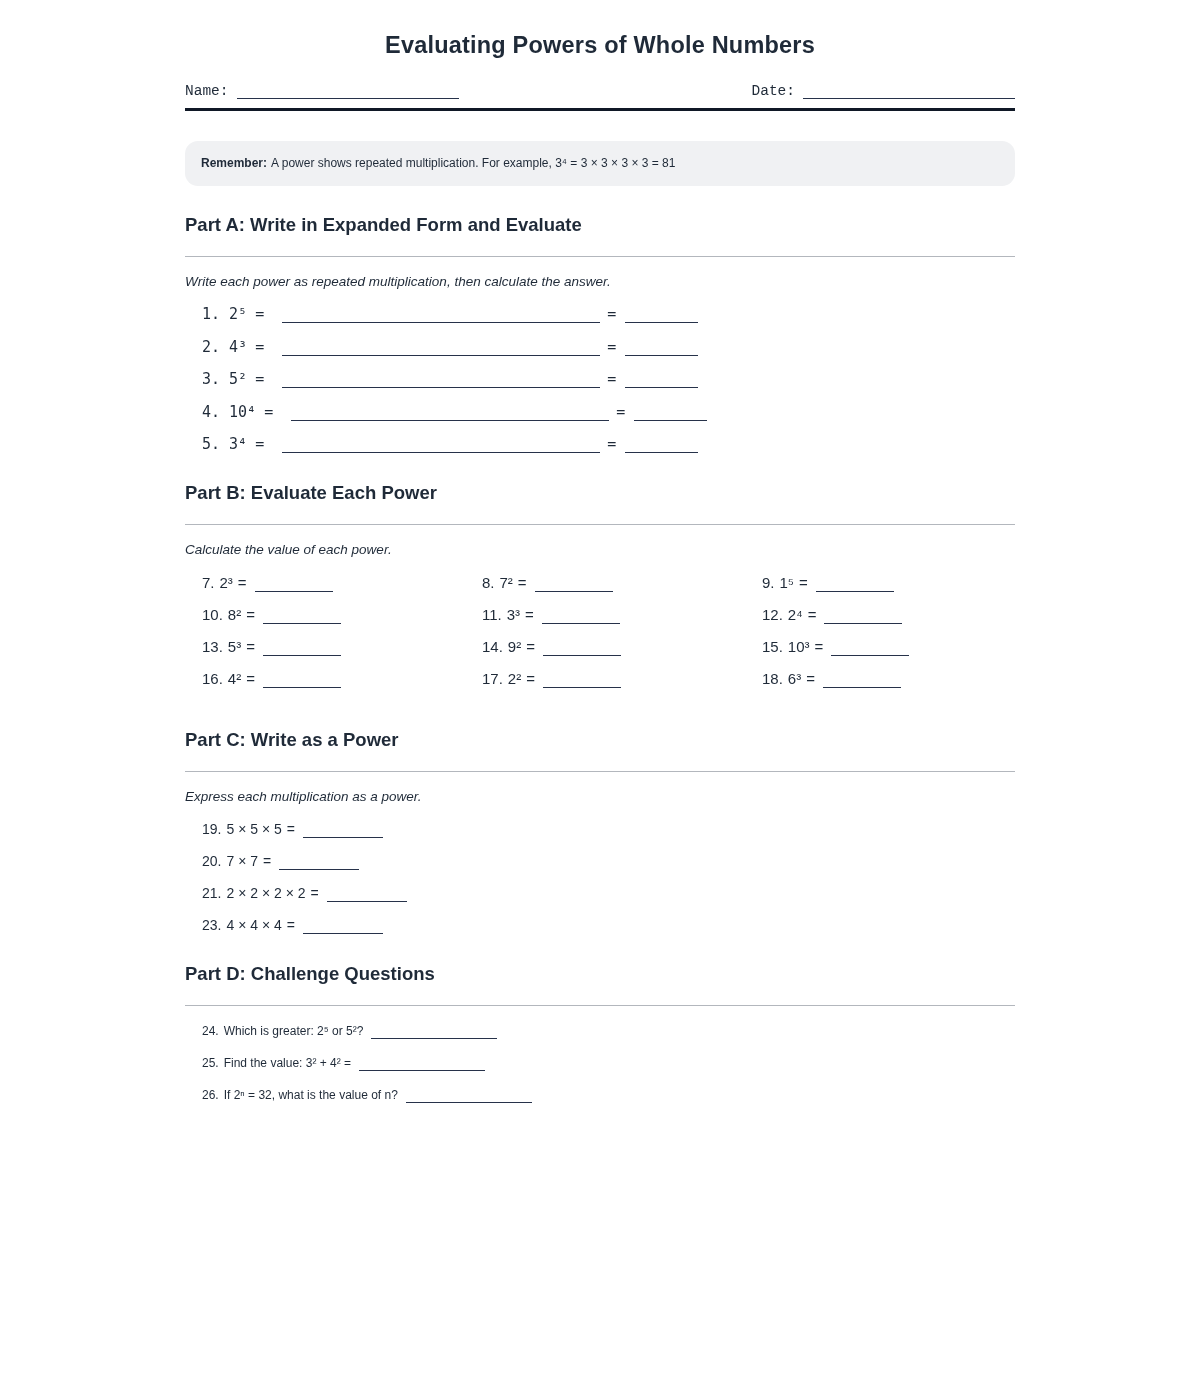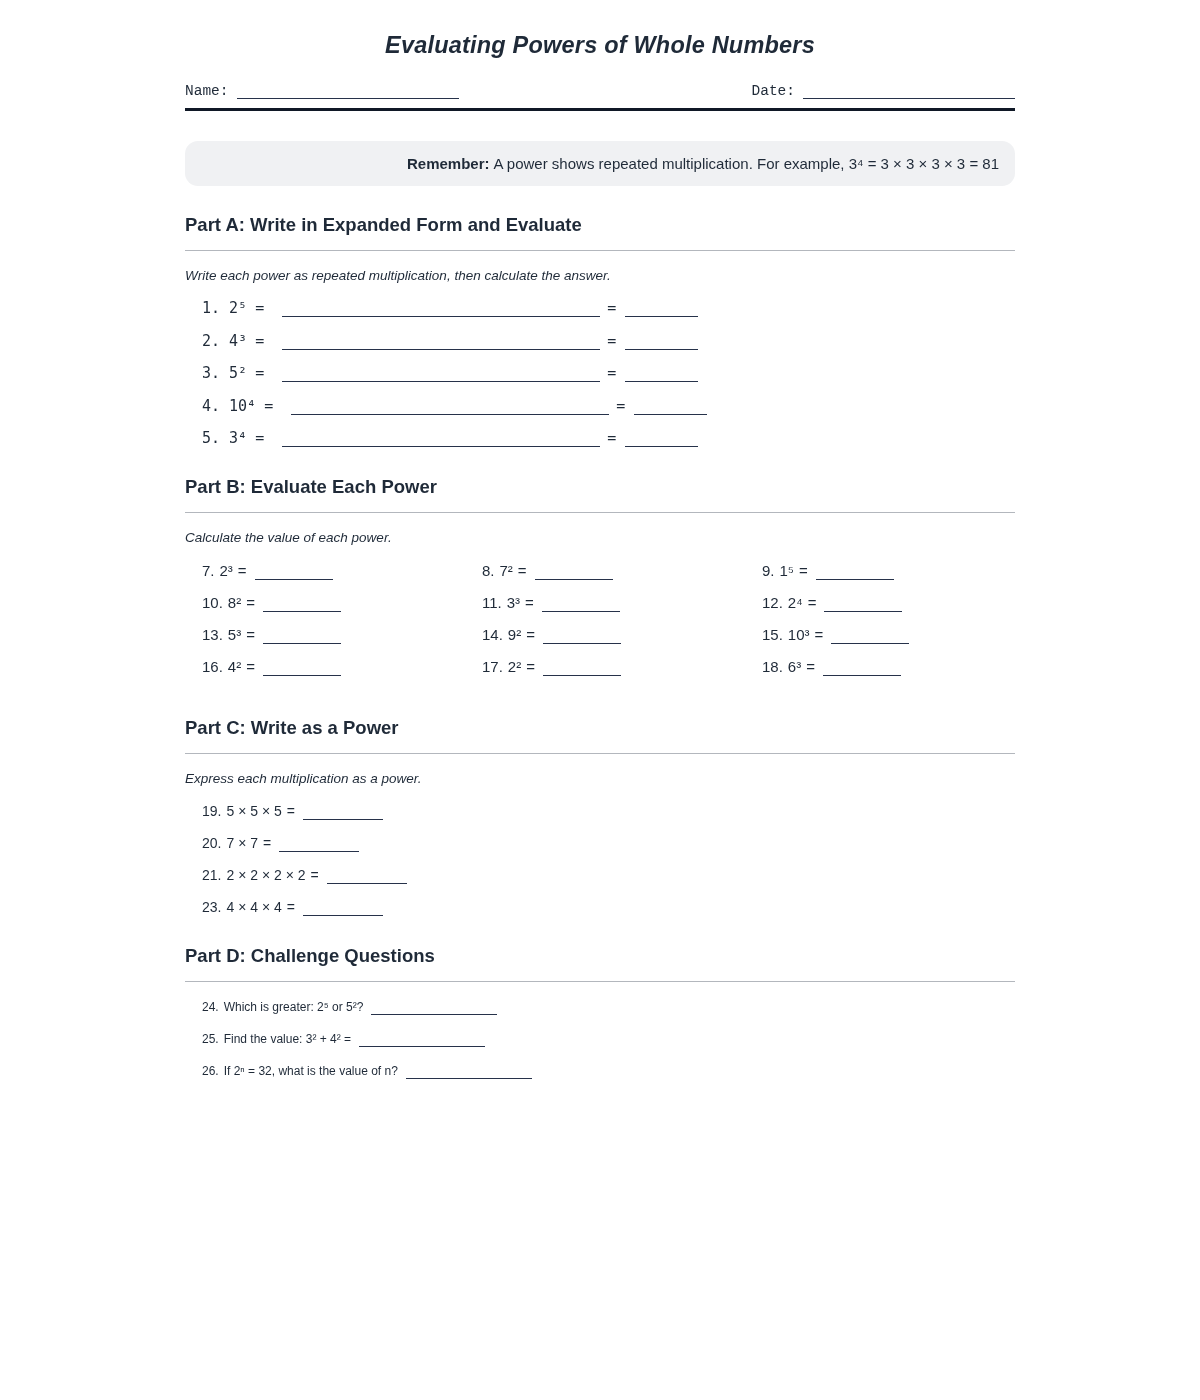--- a/index.html
+++ b/index.html
@@ -11,21 +11,20 @@
   .page {
     width: 830px;
     margin: 0 auto;
     padding-top: 32px;
   }
   .title {
     text-align: center;
     font-size: 23.5px;
     font-weight: bold;
     letter-spacing: 0.2px;
-    font-style: italic;
   }
   .name-date-row {
     display: flex;
     justify-content: space-between;
     align-items: flex-end;
     margin-top: 24px;
     padding-bottom: 9px;
     border-bottom: 3px solid #101826;
     font-size: 14.5px;
   }
@@ -37,30 +36,29 @@
     height: 14px;
     vertical-align: -4px;
   }
   .name-blank { width: 222px; }
   .date-blank { width: 212px; }
   .reminder {
     margin-top: 30px;
     background: #f0f1f3;
     border-radius: 13px;
     padding: 13px 16px;
-    font-size: 15px;
-    line-height: 19px;
-    text-align: right;
+    font-size: 12px;
+    line-height: 19px;
   }
   .reminder b { margin-right: 4px; }
   .section { margin-top: 28px; }
   .section-heading {
     font-size: 18.5px;
     font-weight: bold;
-    padding-bottom: 14px;
+    padding-bottom: 20px;
     border-bottom: 1px solid #b3b7bd;
   }
   .instruction {
     font-style: italic;
     font-size: 13.5px;
     margin-top: 17px;
     margin-bottom: 16px;
   }
   .list { padding-left: 17px; }
   

